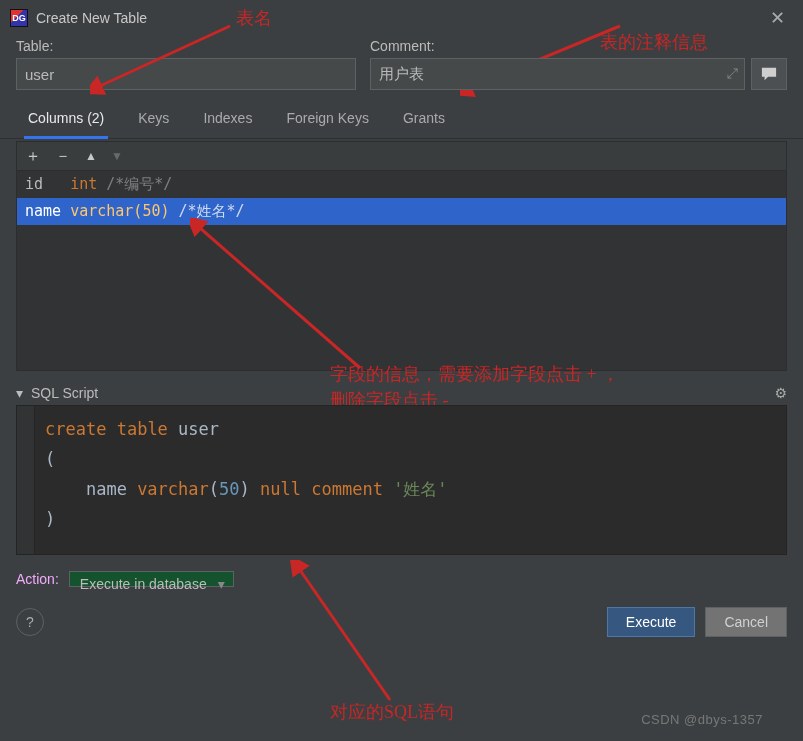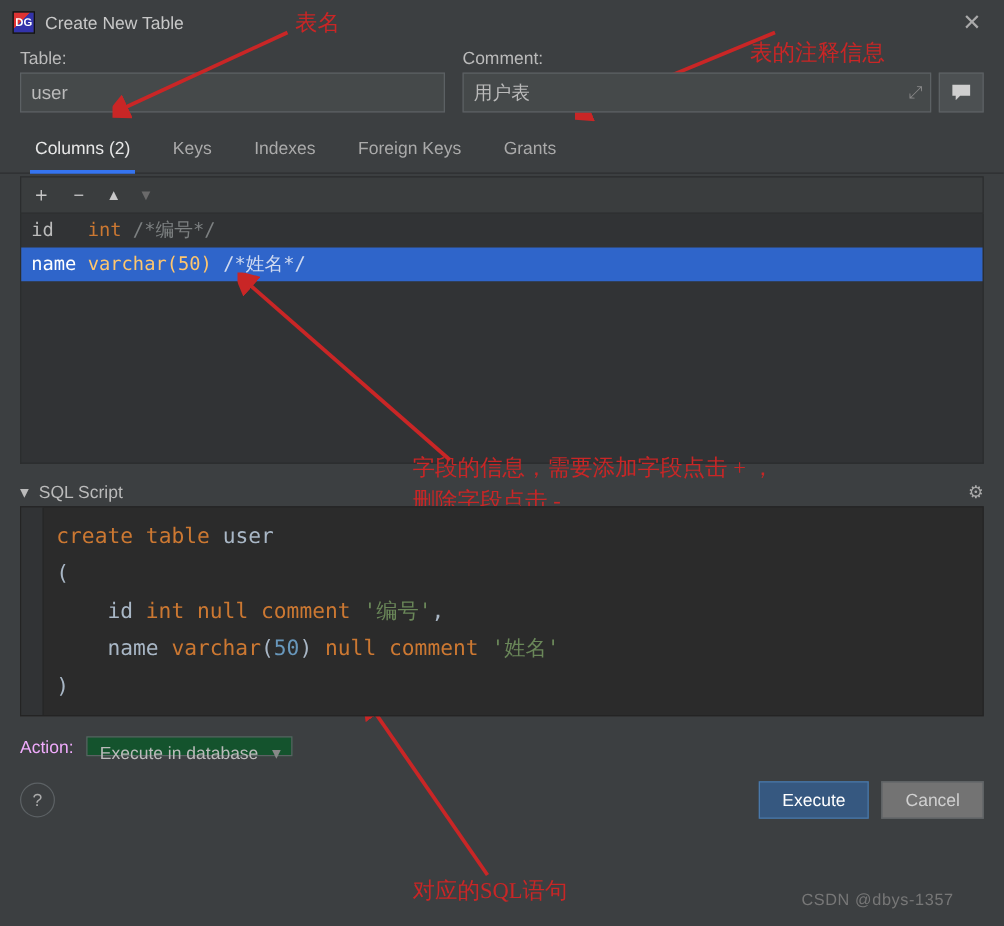--- a/index.html
+++ b/index.html
@@ -193,21 +193,20 @@
   <span class="chev">▾</span>
   <span>SQL Script</span>
   <span class="gear">⚙</span>
 </div>
 
 <div class="sql-box">
   <div class="gut"></div>
   <div id="sql-lines">
       <div class="sql-line"><span class="k-orange">create</span><span> </span><span class="k-orange">table</span><span> </span><span class="k-id">user</span></div>
       <div class="sql-line"><span class="k-punc">(</span></div>
-      <div class="sql-line"><span class="k-id">    id </span><span class="k-orange">int</span><span> </span><span class="k-orange">null</span><span> </span><span class="k-orange">comment</span><span> </span><span class="k-str">'编号'</span><span class="k-punc">,</span></div>
       <div class="sql-line"><span class="k-id">    name </span><span class="k-orange">varchar</span><span class="k-punc">(</span><span class="k-num">50</span><span class="k-punc">)</span><span> </span><span class="k-orange">null</span><span> </span><span class="k-orange">comment</span><span> </span><span class="k-str">'姓名'</span></div>
       <div class="sql-line"><span class="k-punc">)</span></div>
     </div>
 </div>
 
 <div class="action-row">
   <span class="action-label">Action:</span>
   <div class="select">
     <span>Execute in database</span>
   </div>

